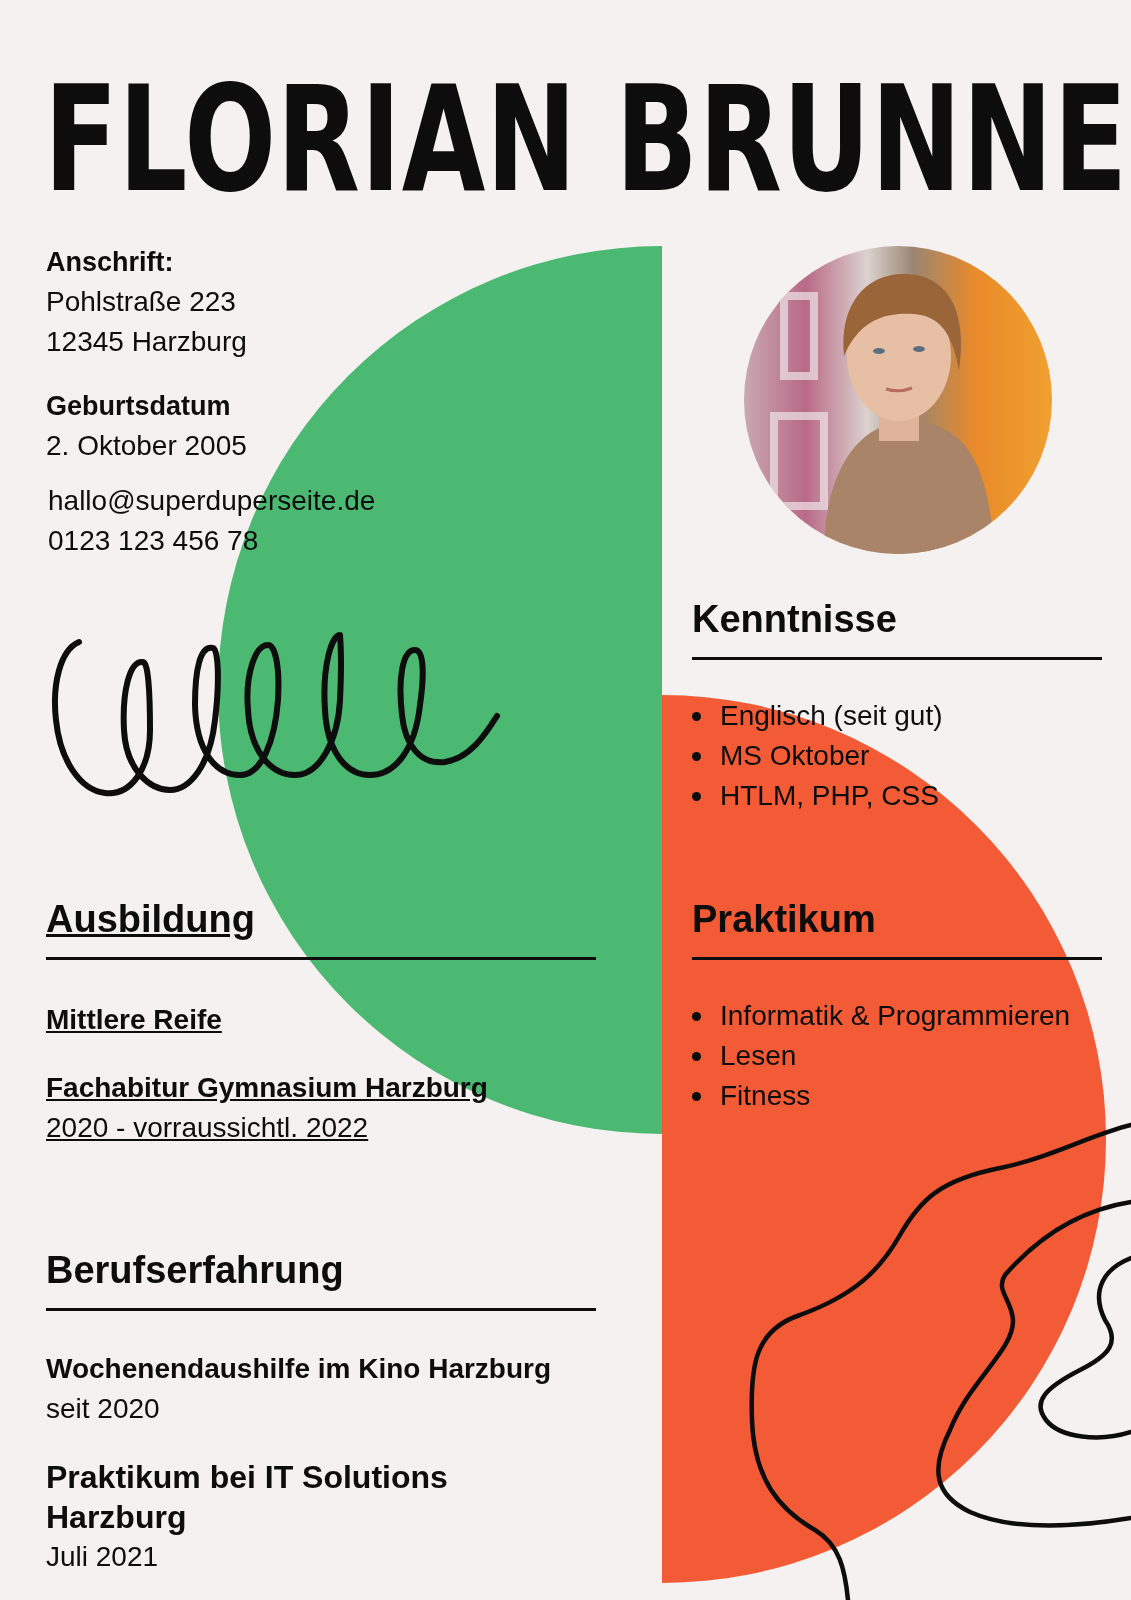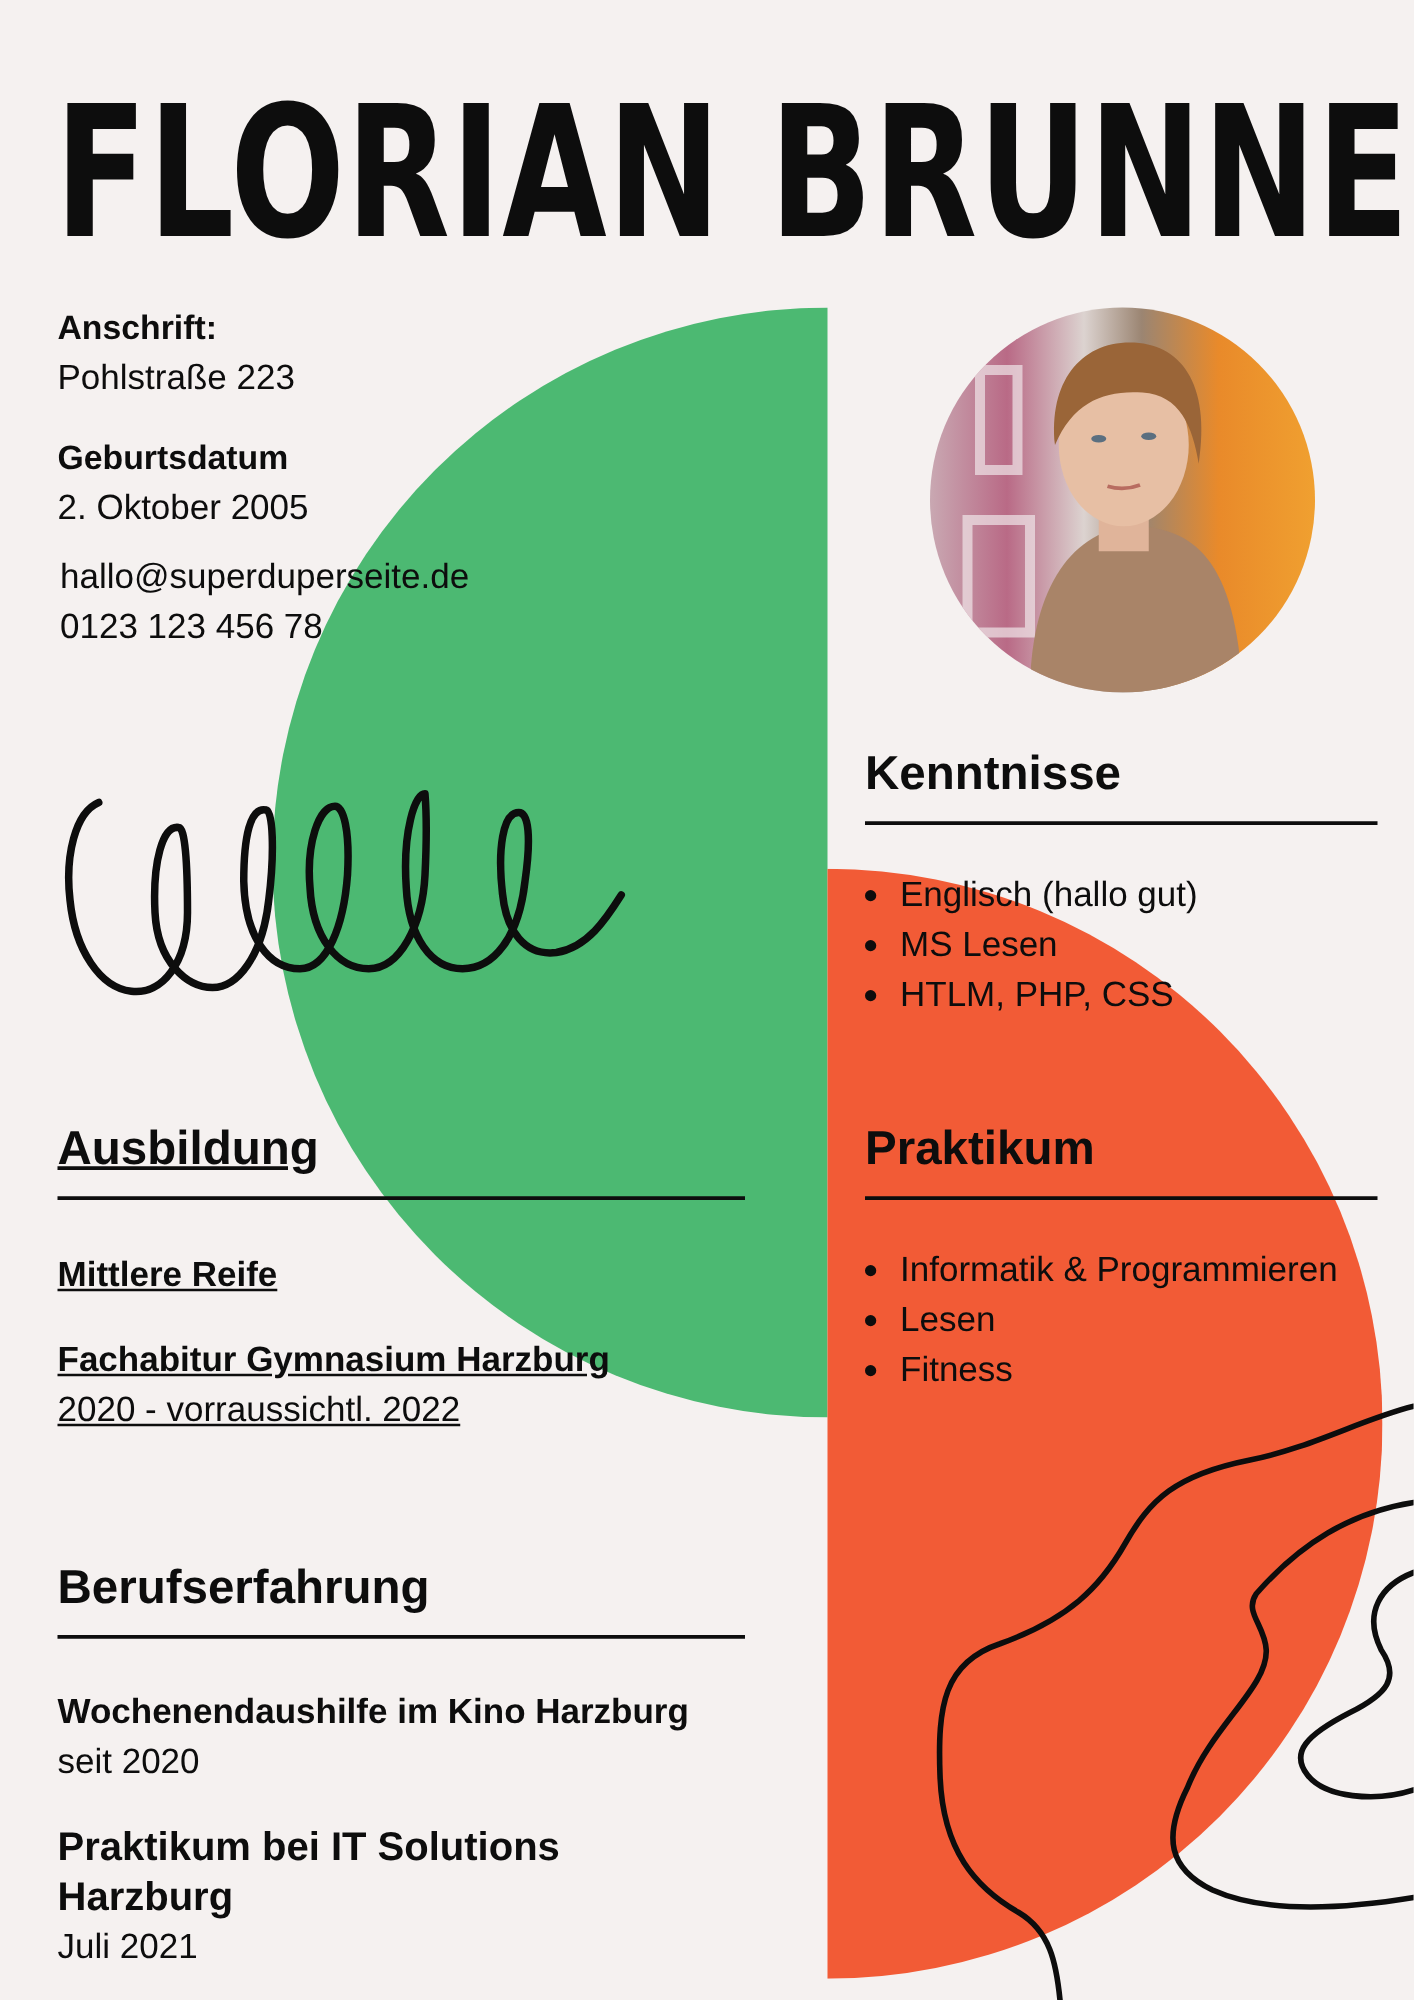--- a/index.html
+++ b/index.html
@@ -42,20 +42,21 @@
 <body>
 
 <div class="abs shape-green" style="background:#4cb972;"></div>
 <div class="abs shape-orange" style="background:#f25b36;"></div>
 
 <h1 class="abs name">FLORIAN BRUNNER</h1>
 
 <div class="abs" style="left:46px; top:242px;">
   <div class="lbl">Anschrift:</div>
   <div class="val">Pohlstraße 223</div>
+  <div class="val">12345 Harzburg</div>
   <div class="lbl" style="margin-top:24px;">Geburtsdatum</div>
   <div class="val">2. Oktober 2005</div>
   <div class="val" style="margin-top:15px; padding-left:2px;">hallo@superduperseite.de</div>
   <div class="val" style="padding-left:2px;">0123 123 456 78</div>
 </div>
 
 <svg class="abs" style="left:0; top:590px;" width="520" height="220" viewBox="0 0 520 220">
   <path d="M79,52 C60,60 52,95 56,130 C60,170 80,200 105,203 C130,206 150,180 150,140 C150,100 148,72 143,72 C130,70 122,100 124,140 C126,180 150,200 170,200 C190,200 210,175 215,130 C220,90 218,58 213,58 C200,55 195,80 195,115 C196,160 215,185 240,185 C262,185 275,150 278,110 C280,75 275,55 268,55 C255,55 245,85 248,120 C250,160 270,185 295,185 C320,185 338,150 340,110 C342,70 340,45 340,45 C332,45 322,75 325,120 C327,160 345,185 370,185 C395,185 415,160 420,115 C425,80 423,60 415,60 C402,60 398,90 402,125 C405,155 420,175 445,172 C470,168 485,145 497,126" fill="none" stroke="#0d0d0d" stroke-width="6" stroke-linecap="round" stroke-linejoin="round"></path>
 </svg>
 
@@ -70,22 +71,22 @@
     <ellipse cx="135" cy="105" rx="6" ry="3" fill="#5b6f80"></ellipse>
     <ellipse cx="175" cy="103" rx="6" ry="3" fill="#5b6f80"></ellipse>
     <path d="M142,143 Q155,147 168,142" stroke="#b86c60" stroke-width="3" fill="none"></path>
   </svg>
 </div>
 
 <div class="abs" style="left:692px; top:596px; width:410px;">
   <div class="heading">Kenntnisse</div>
   <div class="rule" style="margin-top:15px;"></div>
   <ul class="bul" style="margin-top:36px;">
-    <li>Englisch (hallo gut)</li>
-    <li>MS Lesen</li>
+    <li>Englisch (seit gut)</li>
+    <li>MS Oktober</li>
     <li>HTLM, PHP, CSS</li>
   </ul>
 </div>
 
 <div class="abs" style="left:692px; top:896px; width:410px;">
   <div class="heading">Praktikum</div>
   <div class="rule" style="margin-top:15px;"></div>
   <ul class="bul" style="margin-top:36px;">
     <li>Informatik &amp; Programmieren</li>
     <li>Lesen</li>

